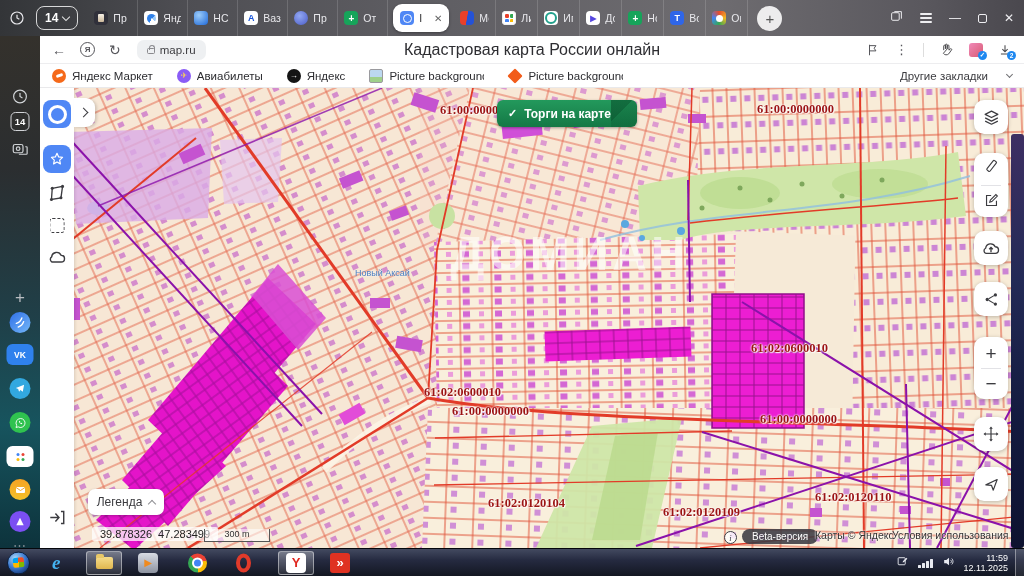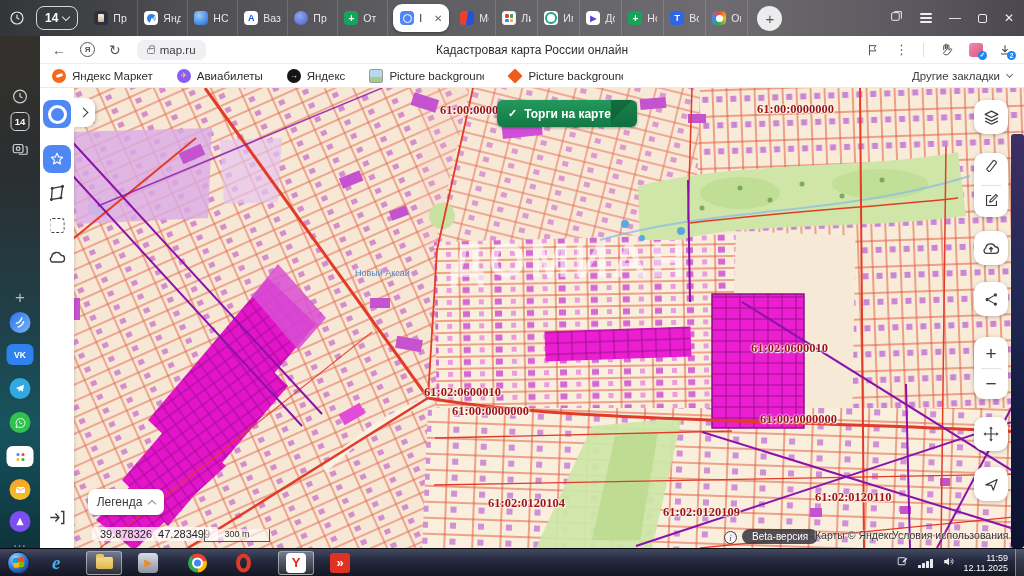--- a/index.html
+++ b/index.html
@@ -38,56 +38,56 @@
 .ic-menu{display:flex;flex-direction:column;gap:2.5px}.ic-menu span{width:12px;height:1.6px;background:#efeff2;border-radius:1px}
 .ic-max{width:9px;height:9px;border:1.5px solid #efeff2;border-radius:2px}
 
 
 .toolbar{position:absolute;left:40px;top:36px;width:984px;height:28px;background:#fff;display:flex;align-items:center;padding:0 12px;border-bottom:1px solid #ededef}
 .tb-ic{color:#55555a;font-size:14px;margin-right:14px;flex:none}
 .profile{width:15px;height:15px;border:1.4px solid #55555a;border-radius:50%;display:flex;align-items:center;justify-content:center;font-size:8px;color:#55555a;font-weight:bold}
 .urlpill{display:flex;align-items:center;gap:5px;background:#eef0f2;border-radius:7px;height:20px;padding:0 10px;color:#3c3c40;font-size:11.5px;margin-left:2px}
 .lockic{width:8px;height:6px;border:1.4px solid #8a8a8e;border-radius:1.5px;position:relative;margin-top:3px}
 .lockic::before{content:"";position:absolute;left:1px;top:-4px;width:4px;height:4px;border:1.4px solid #8a8a8e;border-bottom:none;border-radius:3px 3px 0 0}
-.pagetitle{position:absolute;left:0;right:0;text-align:center;font-size:12px;color:#2e2e32;pointer-events:none}
+.pagetitle{position:absolute;left:0;right:0;text-align:center;font-size:16px;color:#2e2e32;pointer-events:none}
 .tb-right{margin-left:auto;display:flex;align-items:center;gap:15px;z-index:1}
 .flagic svg,.tb-right svg{display:block}
 .tb-div{width:1px;height:14px;background:#ddd}
 .extic{width:14px;height:14px;border-radius:3px;background:linear-gradient(135deg,#f08ab8,#d85a74);position:relative}
 .bdg{position:absolute;right:-4px;bottom:-3px;background:#1e88f0;color:#fff;border-radius:50%;min-width:9px;height:9px;font-size:6.5px;display:flex;align-items:center;justify-content:center;font-weight:bold}
 .dlwrap{position:relative;color:#444}
 
 
 .bkbar{position:absolute;left:40px;top:64px;width:984px;height:24px;background:#fff;display:flex;align-items:center;gap:24px;padding:0 12px;font-size:11.5px;color:#2c2c30;border-bottom:1px solid #e9e9eb}
 .bk{display:flex;align-items:center;gap:6px;flex:none}
 .blabel{max-width:95px;overflow:hidden;white-space:nowrap}
 .bic{width:14px;height:14px;border-radius:50%;flex:none;display:flex;align-items:center;justify-content:center;font-size:8px}
 .bic.b1{background:#f5691a}.bic.b1::after{content:"";width:7px;height:3px;background:#fff;border-radius:2px;transform:rotate(-20deg)}
 .bic.b2{background:#8a5cf6;color:#ffd84d}.bic.b2::after{content:"✈"}
 .bic.b3{background:#141414;color:#fff}.bic.b3::after{content:"→";font-size:8px}
 .bic.b4{border-radius:2px;background:linear-gradient(180deg,#bcd8f0 55%,#9fd08a 55%);border:1px solid #9a9a9e}
 .bic.b5{border-radius:2px;background:#f25c1a;transform:rotate(45deg) scale(.78)}
-.otherbk{margin-left:auto;display:flex;gap:7px;align-items:center;color:#3c3c40}
+.otherbk{margin-left:auto;display:flex;gap:19px;align-items:center;color:#3c3c40}
 .chevg{width:5px;height:5px;border-right:1.4px solid #707074;border-bottom:1.4px solid #707074;transform:rotate(45deg);margin-top:-2px}
 
 
 .sidebar{position:absolute;left:0;top:36px;width:40px;height:512px;
  background:linear-gradient(180deg,#34312c 0%,#2b2e30 26%,#1f4049 56%,#17545e 76%,#0d333c 100%)}
 .sb-item{position:absolute;left:50%;transform:translateX(-50%);display:flex;align-items:center;justify-content:center;color:#cfd2d5}
 .sb-count{width:19px;height:19px;border:1.6px solid #d2d4d8;border-radius:5px;color:#fff;font-size:9.5px;font-weight:bold;display:flex;align-items:center;justify-content:center}
 .sb-circle{width:21px;height:21px;border-radius:50%;display:flex;align-items:center;justify-content:center;color:#fff;font-size:10px;font-weight:bold}
 .sb-sq{width:27px;height:21px;border-radius:6px;display:flex;align-items:center;justify-content:center;color:#fff;font-size:8.5px;font-weight:bold}
 
 
 .mapwrap{position:absolute;left:40px;top:88px;width:984px;height:460px;background:#f6ead7;overflow:hidden}
 .mapsvg{position:absolute;left:0;top:0;z-index:0}
 .kad{position:absolute;z-index:2;font-family:"Liberation Serif",serif;font-weight:bold;font-size:12.5px;color:#9c1414;white-space:nowrap;
  text-shadow:0 0 2px #fff,0 0 2px #fff,1px 1px 1px rgba(255,255,255,.9)}
 .place{position:absolute;z-index:2;font-size:9px;color:#4a7dc0;text-shadow:0 0 2px #fff}
-.wm{position:absolute;left:390px;top:145px;width:280px;text-align:center;z-index:1;color:rgba(255,255,255,.55);pointer-events:none}
+.wm{position:absolute;left:390px;top:138px;width:280px;text-align:center;z-index:1;color:rgba(255,255,255,.55);pointer-events:none}
 .wm .l1{font-size:48px;font-weight:bold;letter-spacing:4px}
 .wm .l2{font-size:19px;letter-spacing:9px;margin-top:6px}
 .trades{position:absolute;left:457px;top:12px;height:27px;z-index:3;display:flex;align-items:center;gap:7px;padding:0 26px 0 11px;border-radius:6px;
  background:linear-gradient(180deg,#23995c,#147845);box-shadow:0 1px 3px rgba(0,0,0,.35);color:#fff;font-size:12px;font-weight:bold;overflow:hidden}
 .trades::after{content:"";position:absolute;right:0;top:0;bottom:0;width:26px;background:linear-gradient(135deg,rgba(6,74,40,.55) 0 40%,rgba(10,90,50,.35) 40%);border-radius:0 6px 6px 0}
 .trades .chk{font-size:11px}
 .sitepanel{position:absolute;left:0;top:0;width:34px;height:460px;background:#fff;z-index:4;box-shadow:1px 0 3px rgba(0,0,0,.12)}
 .sp-item{position:absolute;left:50%;transform:translateX(-50%);display:flex;align-items:center;justify-content:center}
 .sp-logo,.sp-star{width:28px;height:28px;border-radius:8px;background:#4f87f5;display:flex;align-items:center;justify-content:center}
 .sp-logo::after{content:"";width:13px;height:13px;border:3px solid #fff;border-radius:50%}

